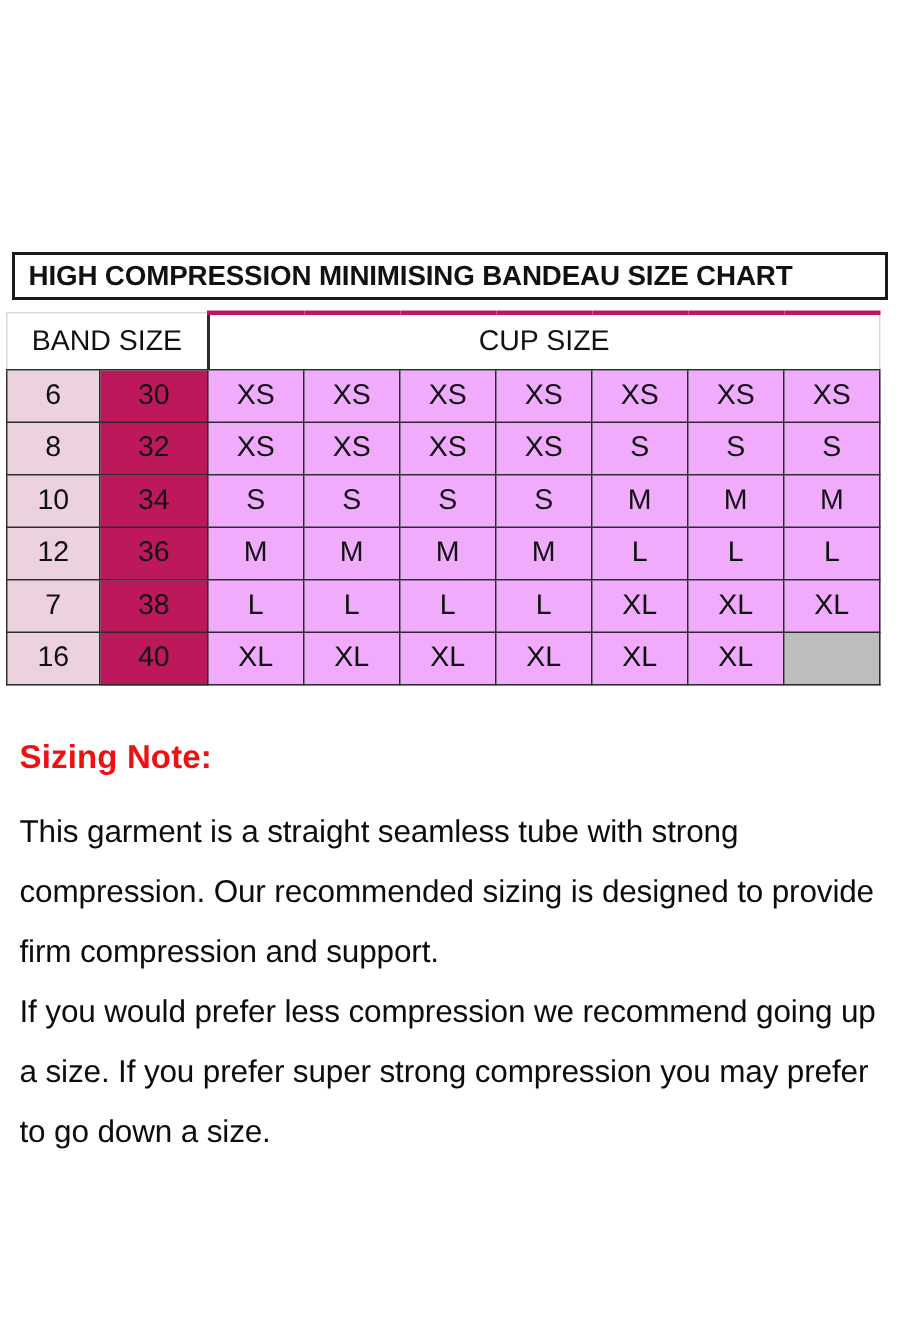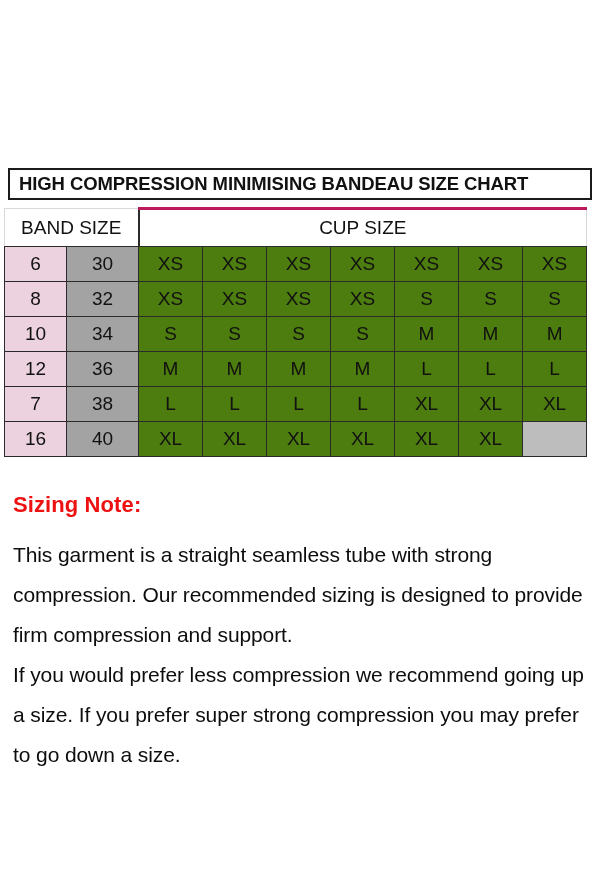--- a/index.html
+++ b/index.html
@@ -82,22 +82,22 @@
   td.h-au  { background: #ecd2de; }
   td.h-us  { background: #d7e5f3; }
   td.h-cup { background: #efefef; }
 
   
   .data-row td {
     height: 35px;
     border: 1px solid #2b2b2b;
   }
   td.c-au   { background: #ecd2de; }
-  td.c-us   { background: #a3a3a3; margin-top: 32px; }
-  td.c-size { background: #4d7c0f; }
+  td.c-us   { background: #be185d; margin-top: 32px; }
+  td.c-size { background: #f0abfc; }
   td.c-empty{ background: #bdbdbd; }
 
   
   col.w-au  { width: 62px; }
   col.w-us  { width: 72px; }
   col.w-cup { width: 64px; }
 
   
   #sizing-note {
     position: absolute;

